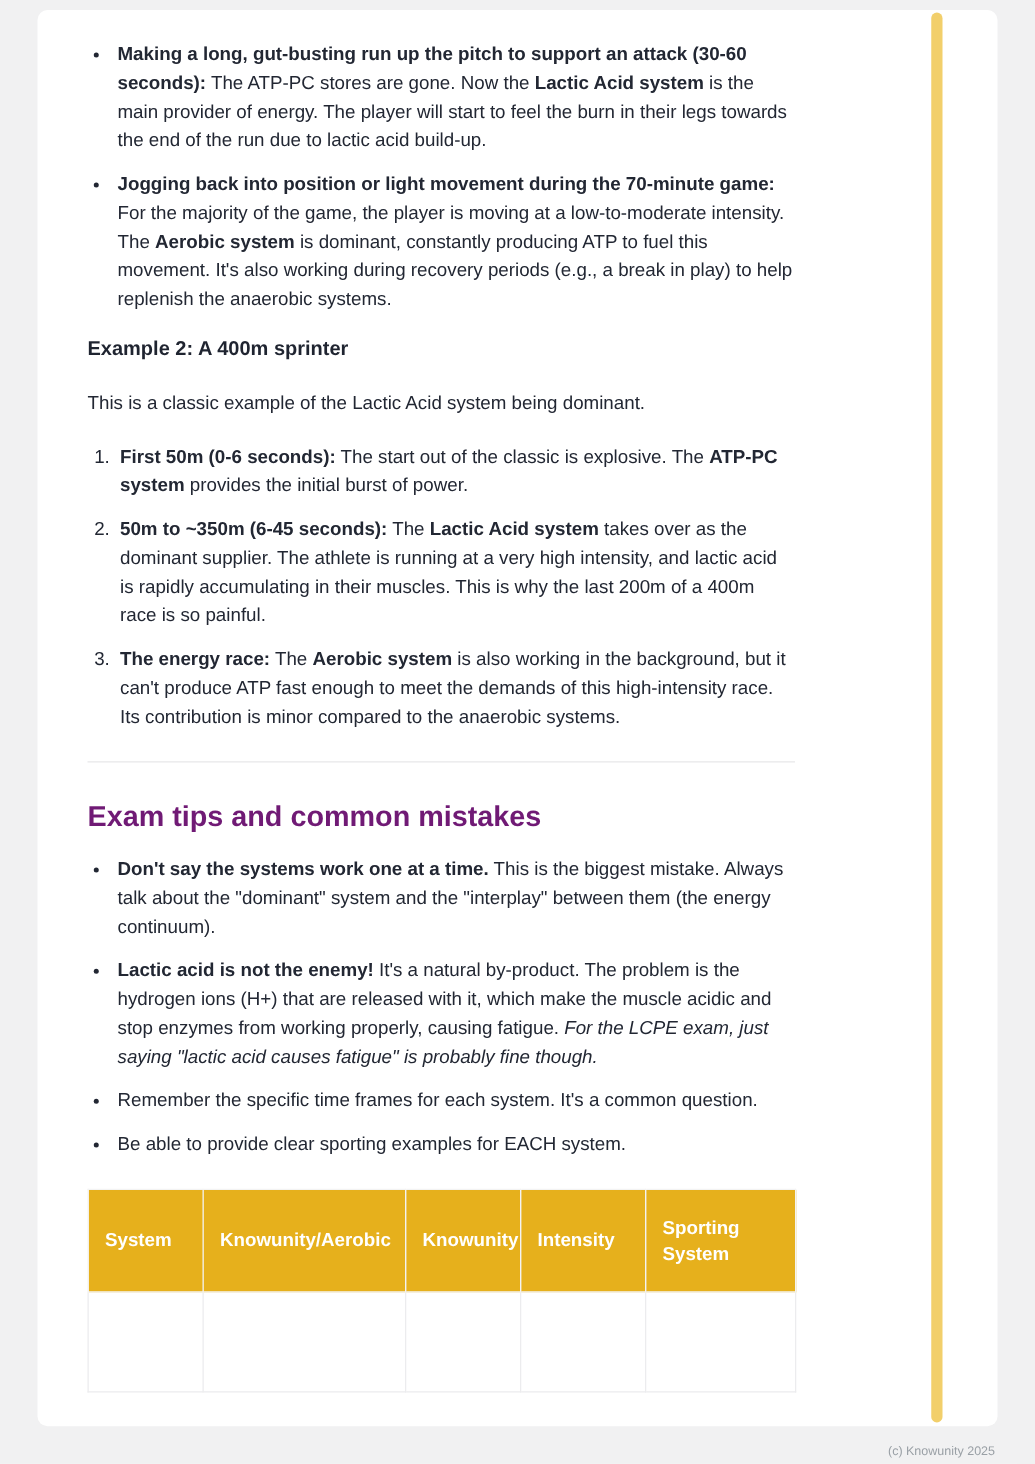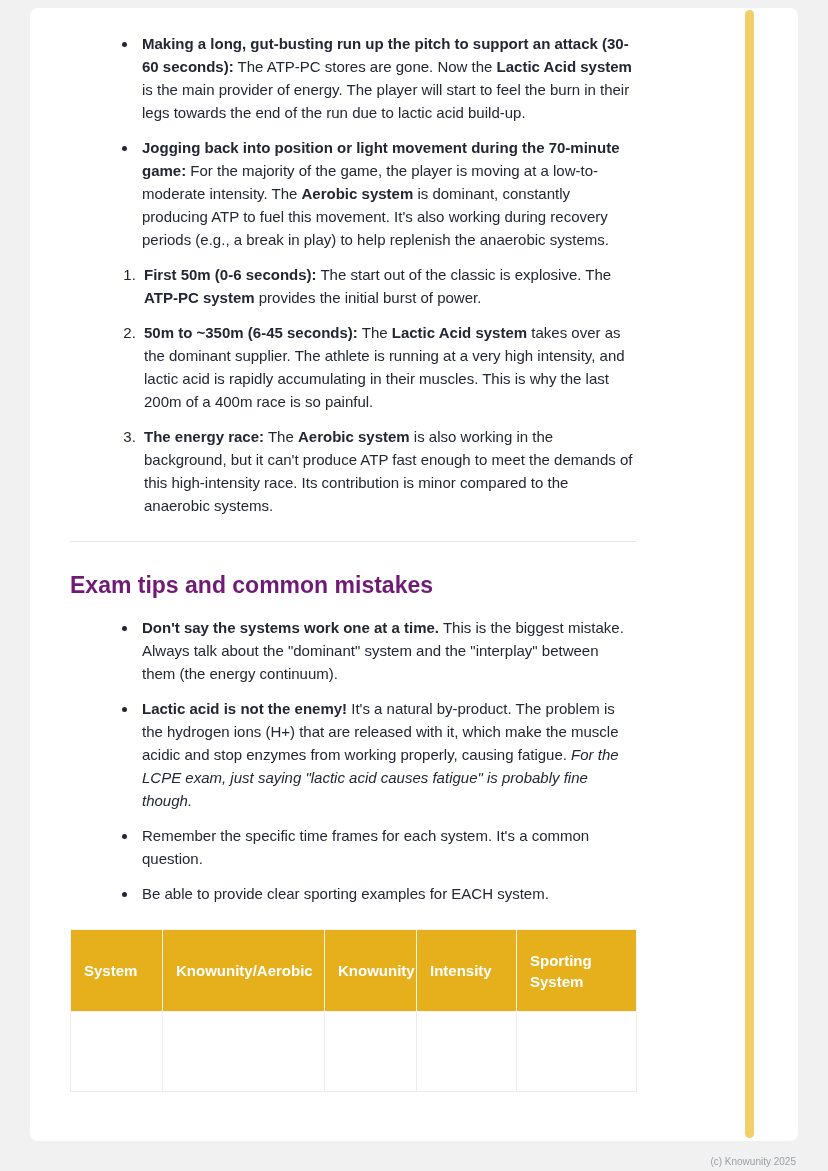--- a/index.html
+++ b/index.html
@@ -21,21 +21,21 @@
     margin: 24px 0 0 40px;
     width: 566px;
     color: #222733;
     font-size: 15px;
     line-height: 23px;
   }
   .b { font-weight: 700; }
   .i { font-style: italic; }
   ul.bullets { list-style: disc outside; padding-left: 20px; margin-bottom: 8px; }
   ol.steps   { list-style: decimal outside; padding-left: 22px; margin-bottom: 4px; }
-  ul.bullets > li, ol.steps > li { margin-bottom: 12px; padding-left: 4px; margin-left: 48px; }
+  ul.bullets > li, ol.steps > li { margin-bottom: 12px; padding-left: 4px; }
   h3.sub-heading {
     font-size: 16px; font-weight: 700; color: #1f2430;
     margin: 18px 0 20px 0; line-height: 22px;
   }
   p.intro { margin: 0 0 20px 0; }
   hr.divider {
     border: none; border-top: 1px solid #e7e7e9;
     margin: 24px 0 0 0;
   }
   h2.gold-heading {
@@ -94,21 +94,23 @@
 
 <div class="page">
   <div class="card">
     <div class="content">
 
       <ul class="bullets">
           <li><span class="b">Making a long, gut-busting run up the pitch to support an attack (30-60 seconds):</span><span> The ATP-PC stores are gone. Now the </span><span class="b">Lactic Acid system</span><span> is the main provider of energy. The player will start to feel the burn in their legs towards the end of the run due to lactic acid build-up.</span></li>
           <li><span class="b">Jogging back into position or light movement during the 70-minute game:</span><span> For the majority of the game, the player is moving at a low-to-moderate intensity. The </span><span class="b">Aerobic system</span><span> is dominant, constantly producing ATP to fuel this movement. It's also working during recovery periods (e.g., a break in play) to help replenish the anaerobic systems.</span></li>
         </ul>
 
+      <h3 class="sub-heading">Example 2: A 400m sprinter</h3>
 
+      <p class="intro">This is a classic example of the Lactic Acid system being dominant.</p>
 
       <ol class="steps">
           <li><span class="b">First 50m (0-6 seconds):</span><span> The start out of the classic is explosive. The </span><span class="b">ATP-PC system</span><span> provides the initial burst of power.</span></li>
           <li><span class="b">50m to ~350m (6-45 seconds):</span><span> The </span><span class="b">Lactic Acid system</span><span> takes over as the dominant supplier. The athlete is running at a very high intensity, and lactic acid is rapidly accumulating in their muscles. This is why the last 200m of a 400m race is so painful.</span></li>
           <li><span class="b">The energy race:</span><span> The </span><span class="b">Aerobic system</span><span> is also working in the background, but it can't produce ATP fast enough to meet the demands of this high-intensity race. Its contribution is minor compared to the anaerobic systems.</span></li>
         </ol>
 
       <hr class="divider">
 
       <h2 class="gold-heading">Exam tips and common mistakes</h2>

